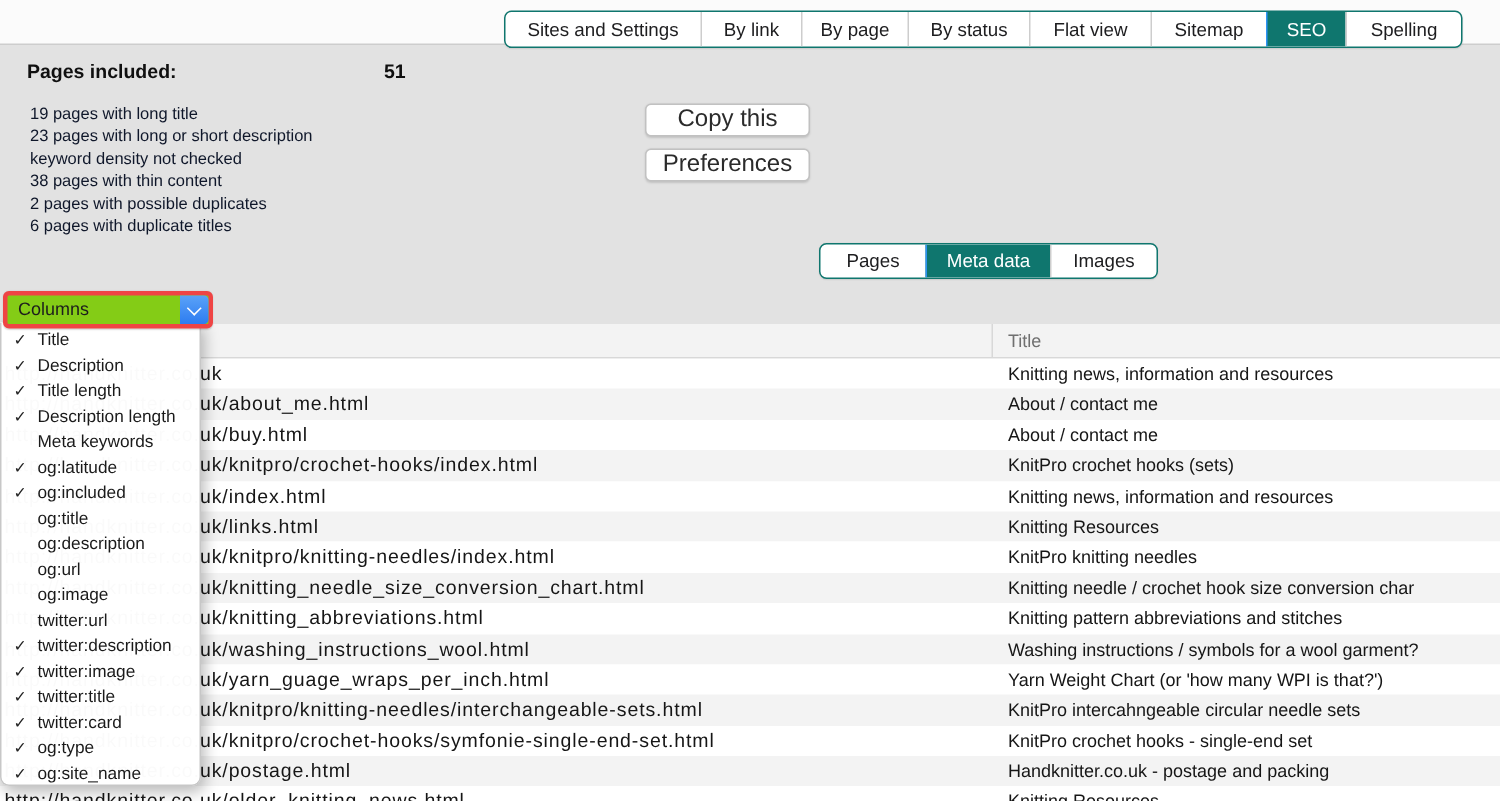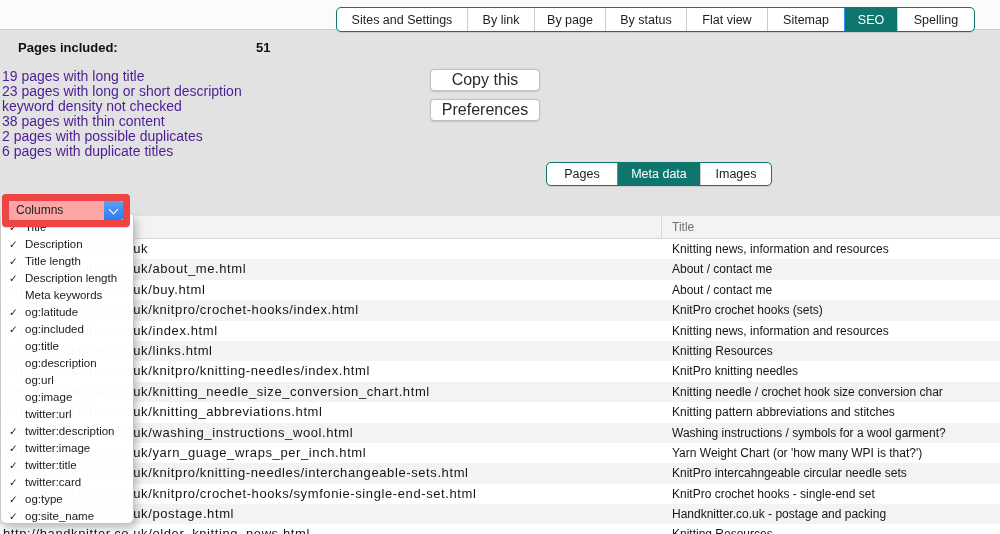--- a/index.html
+++ b/index.html
@@ -11,40 +11,40 @@
   .seg{display:flex;position:absolute;background:#fff;border:1px solid #0f766e;border-radius:5px;overflow:hidden;box-shadow:0 0.5px 1px rgba(0,0,0,0.10);}
   .seg .s{display:flex;align-items:center;justify-content:center;font-size:12.5px;color:#1d1d1f;border-left:1px solid #cdcdcd;cursor:default;white-space:nowrap;}
   .seg .s:first-child{border-left:none;}
   .seg .s.active{background:#0f766e;color:#fff;border-left-color:#2e93f5;}
   #seg-top{left:336px;top:7px;height:23px;}
   #seg-views{left:546px;top:162px;height:22px;}
 
   
   .stat-hdr{position:absolute;left:18px;top:40px;font-size:13px;font-weight:bold;color:#101010;}
   .stat-val{position:absolute;left:215px;top:40px;font-size:13px;font-weight:bold;color:#101010;margin-left:41px;}
-  .stat-lines{position:absolute;left:2px;top:69px;font-size:14px;line-height:15px;color:#4c1d95;}
+  .stat-lines{position:absolute;left:20px;top:69px;font-size:11px;line-height:15px;color:#0f172a;}
 
   
   .btn{position:absolute;left:430px;width:108px;height:20px;background:#fff;border:1px solid #c1c1c1;border-radius:4px;font-size:16px;color:#2b2b2b;display:flex;align-items:center;justify-content:center;box-shadow:0 0.5px 1.5px rgba(0,0,0,0.14);}
   #btn-copy{top:69px;}
   #btn-prefs{top:99px;}
 
   
   .table-area{position:absolute;left:0;top:216px;right:0;bottom:0;background:#fff;}
   .thead{position:absolute;left:0;top:0;right:0;height:22px;background:#f3f3f3;border-bottom:1px solid #d8d8d8;}
   .thead .divider{position:absolute;left:661px;top:0;bottom:0;width:1px;background:#d8d8d8;}
   .thead .title-h{position:absolute;left:672px;top:0;line-height:22px;font-size:12px;color:#707070;}
   .rows{position:absolute;left:0;top:23px;right:0;bottom:0;overflow:hidden;}
   .row{position:relative;height:20.4px;background:#fff;white-space:nowrap;overflow:hidden;}
   .row:nth-child(even){background:#f3f3f3;}
   .row .url{position:absolute;left:3px;top:0;line-height:20.4px;font-size:13px;letter-spacing:0.6px;color:#161616;}
   .row .ttl{position:absolute;left:672px;top:0;line-height:20.4px;font-size:12px;color:#161616;}
 
   
-  .popup-btn{position:absolute;left:2px;top:194px;width:114px;height:19px;background:#fca5a5;border:7px solid #ef4444;border-radius:4px;box-shadow:0 0.5px 1px rgba(0,0,0,0.15);z-index:20;}
+  .popup-btn{position:absolute;left:2px;top:194px;width:114px;height:19px;background:#84cc16;border:3px solid #ef4444;border-radius:4px;box-shadow:0 0.5px 1px rgba(0,0,0,0.15);z-index:20;padding-left:20px;}
   .popup-btn .plabel{position:absolute;left:7px;top:0;line-height:19px;font-size:12px;color:#1d1d1d;}
   .popup-btn .cap{position:absolute;right:0;top:0;bottom:0;width:19px;background:linear-gradient(#5aa2f8,#2d7cf0);border-radius:0 3px 3px 0;}
   .popup-btn .chev{position:absolute;left:6px;top:5px;width:6px;height:6px;border-right:1.6px solid #fff;border-bottom:1.6px solid #fff;transform:rotate(45deg);}
 
   
   .menu{position:absolute;left:0;top:215px;width:134px;height:309px;background:rgba(255,255,255,0.98);border:1px solid #c7c7c7;border-top:none;border-radius:0 0 6px 6px;box-shadow:2px 4px 10px rgba(0,0,0,0.28);z-index:15;padding-top:3px;box-sizing:border-box;overflow:hidden;}
   .mi{display:flex;height:17px;align-items:center;font-size:11.5px;color:#1a1a1a;cursor:default;}
   .mi .chk{width:15px;padding-left:8px;font-size:10.5px;color:#222;flex:none;}
   .mi .lbl{padding-left:1px;white-space:nowrap;}
 </style>

